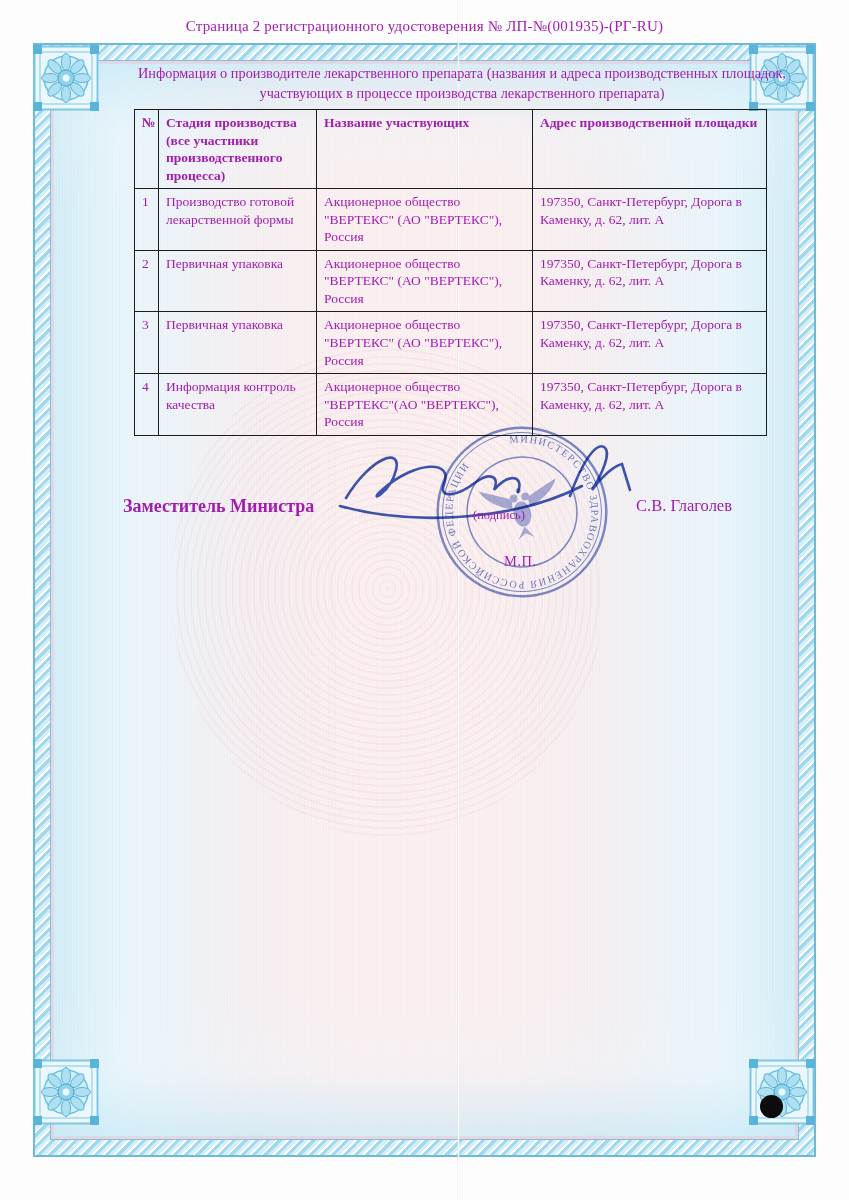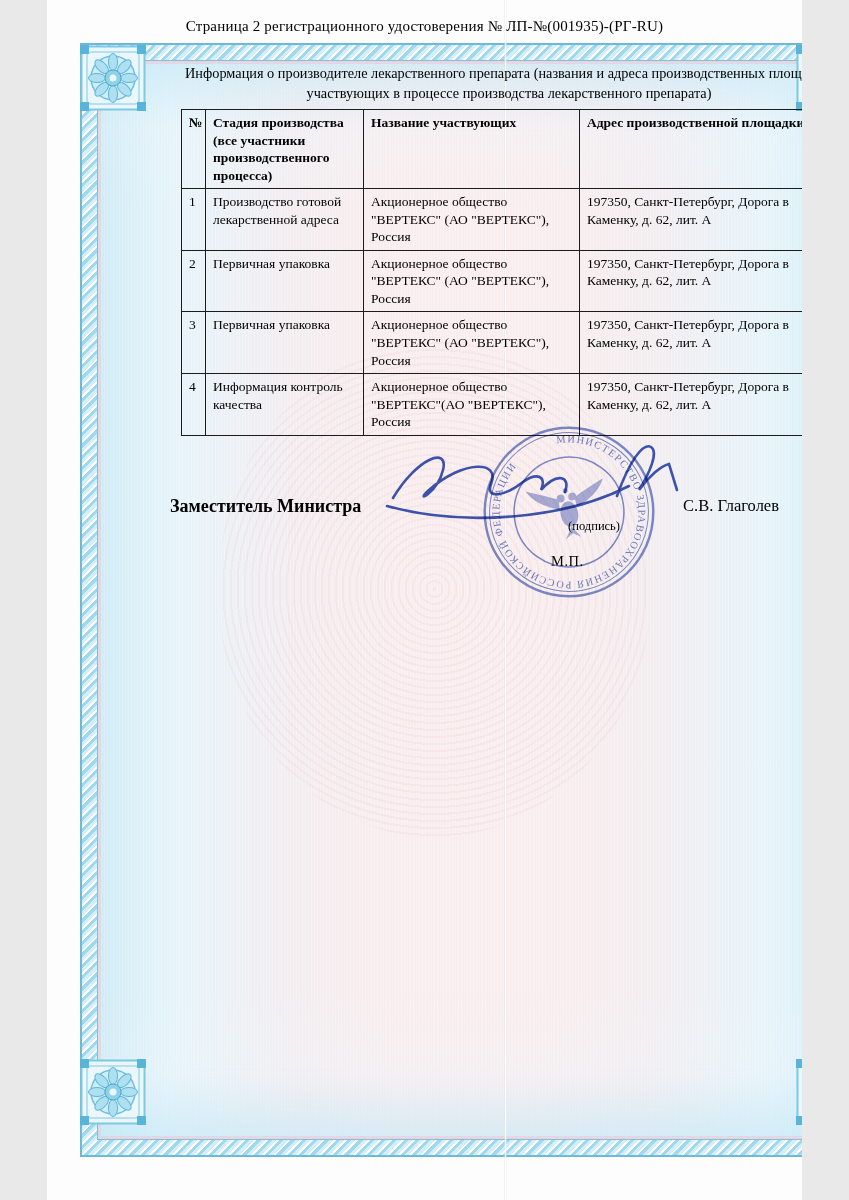--- a/index.html
+++ b/index.html
@@ -1,19 +1,19 @@
 <!DOCTYPE html>
 <html><head>
 <meta charset="utf-8">
 <style>
   html,body{margin:0;padding:0;background:#e9e9e9;}
   .page{
-    position:relative;width:755px;height:1200px;margin:0 auto;
+    position:relative;width:849px;height:1200px;margin:0 auto;
     background:#fdfdfd;overflow:hidden;
-    font-family:"Liberation Serif","DejaVu Serif",serif;color:#000000;
+    font-family:"Liberation Serif","DejaVu Serif",serif;color:#a21caf;
   }
   
   .certificate{
     position:absolute;left:33px;top:43px;width:783px;height:1114px;
     box-sizing:border-box;border:2px solid #6cb9da;padding:15px;
     background:repeating-linear-gradient(135deg,
       rgba(255,255,255,.95) 0 2px,
       rgba(157,214,236,.95) 2px 5px,
       rgba(208,238,249,.95) 5px 8px);
   }
@@ -65,21 +65,21 @@
   }
   table.mfr th{font-weight:bold;}
   .col-num{width:24px;} .col-stage{width:158px;} .col-org{width:216px;} .col-addr{width:234px;}
   .sig-title{
     position:absolute;left:123px;top:496px;font-size:18px;font-weight:bold;white-space:nowrap;
   }
   .sig-name{
     position:absolute;left:636px;top:496px;font-size:16.5px;font-weight:normal;white-space:nowrap;
   }
   .sig-caption{
-    position:absolute;left:473px;top:519px;width:100px;text-align:right;font-size:12.5px;
+    position:absolute;left:473px;top:508px;width:100px;text-align:left;font-size:12.5px;
   }
   .mp-caption{
     position:absolute;left:504px;top:553px;font-size:14.5px;letter-spacing:.5px;
   }
   .stamp{
     position:absolute;left:424px;top:414px;width:196px;height:196px;
     transform:rotate(-10deg);opacity:.88;mix-blend-mode:multiply;
   }
   .signature{
     position:absolute;left:330px;top:430px;width:320px;height:110px;
@@ -153,21 +153,21 @@
         <tr>
           <th>№</th>
           <th>Стадия производства (все участники производственного процесса)</th>
           <th>Название участвующих</th>
           <th>Адрес производственной площадки</th>
         </tr>
       </thead>
       <tbody>
         <tr>
           <td>1</td>
-          <td>Производство готовой лекарственной адреса</td>
+          <td>Производство готовой лекарственной формы</td>
           <td>Акционерное общество "ВЕРТЕКС" (АО "ВЕРТЕКС"), Россия</td>
           <td>197350, Санкт-Петербург, Дорога в Каменку, д. 62, лит. А</td>
         </tr>
         <tr>
           <td>2</td>
           <td>Первичная упаковка</td>
           <td>Акционерное общество "ВЕРТЕКС" (АО "ВЕРТЕКС"), Россия</td>
           <td>197350, Санкт-Петербург, Дорога в Каменку, д. 62, лит. А</td>
         </tr>
         <tr>

